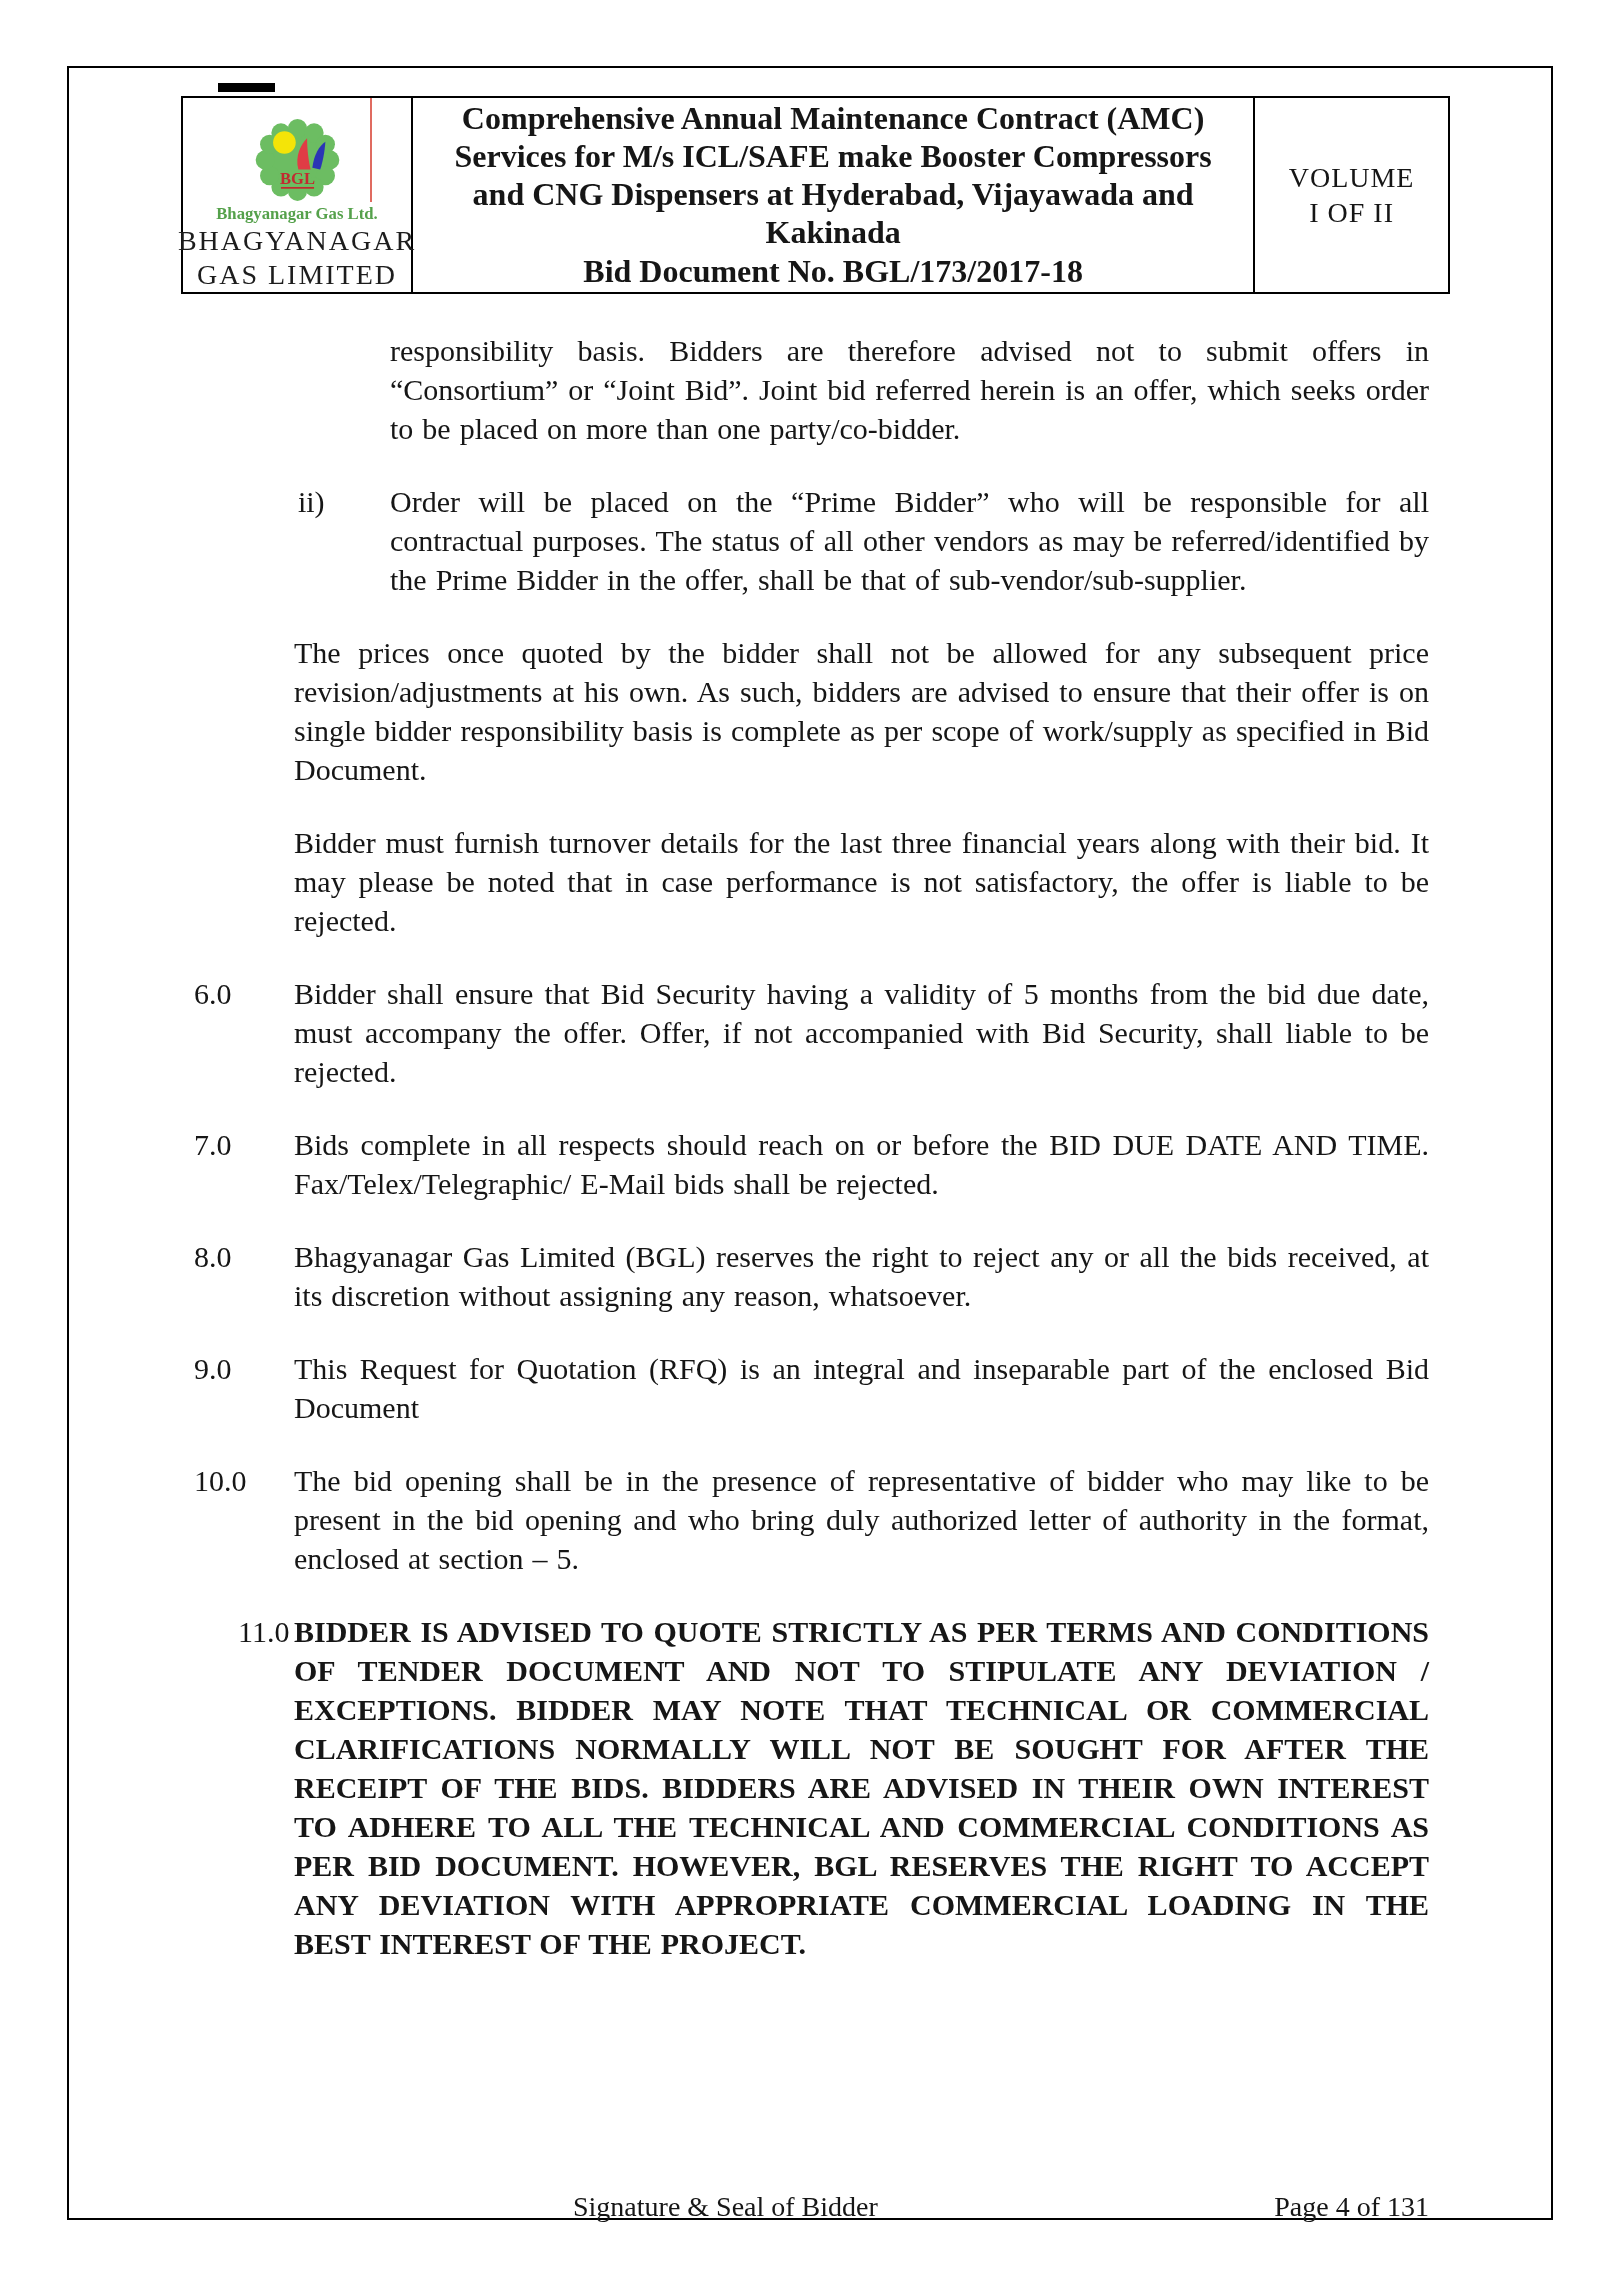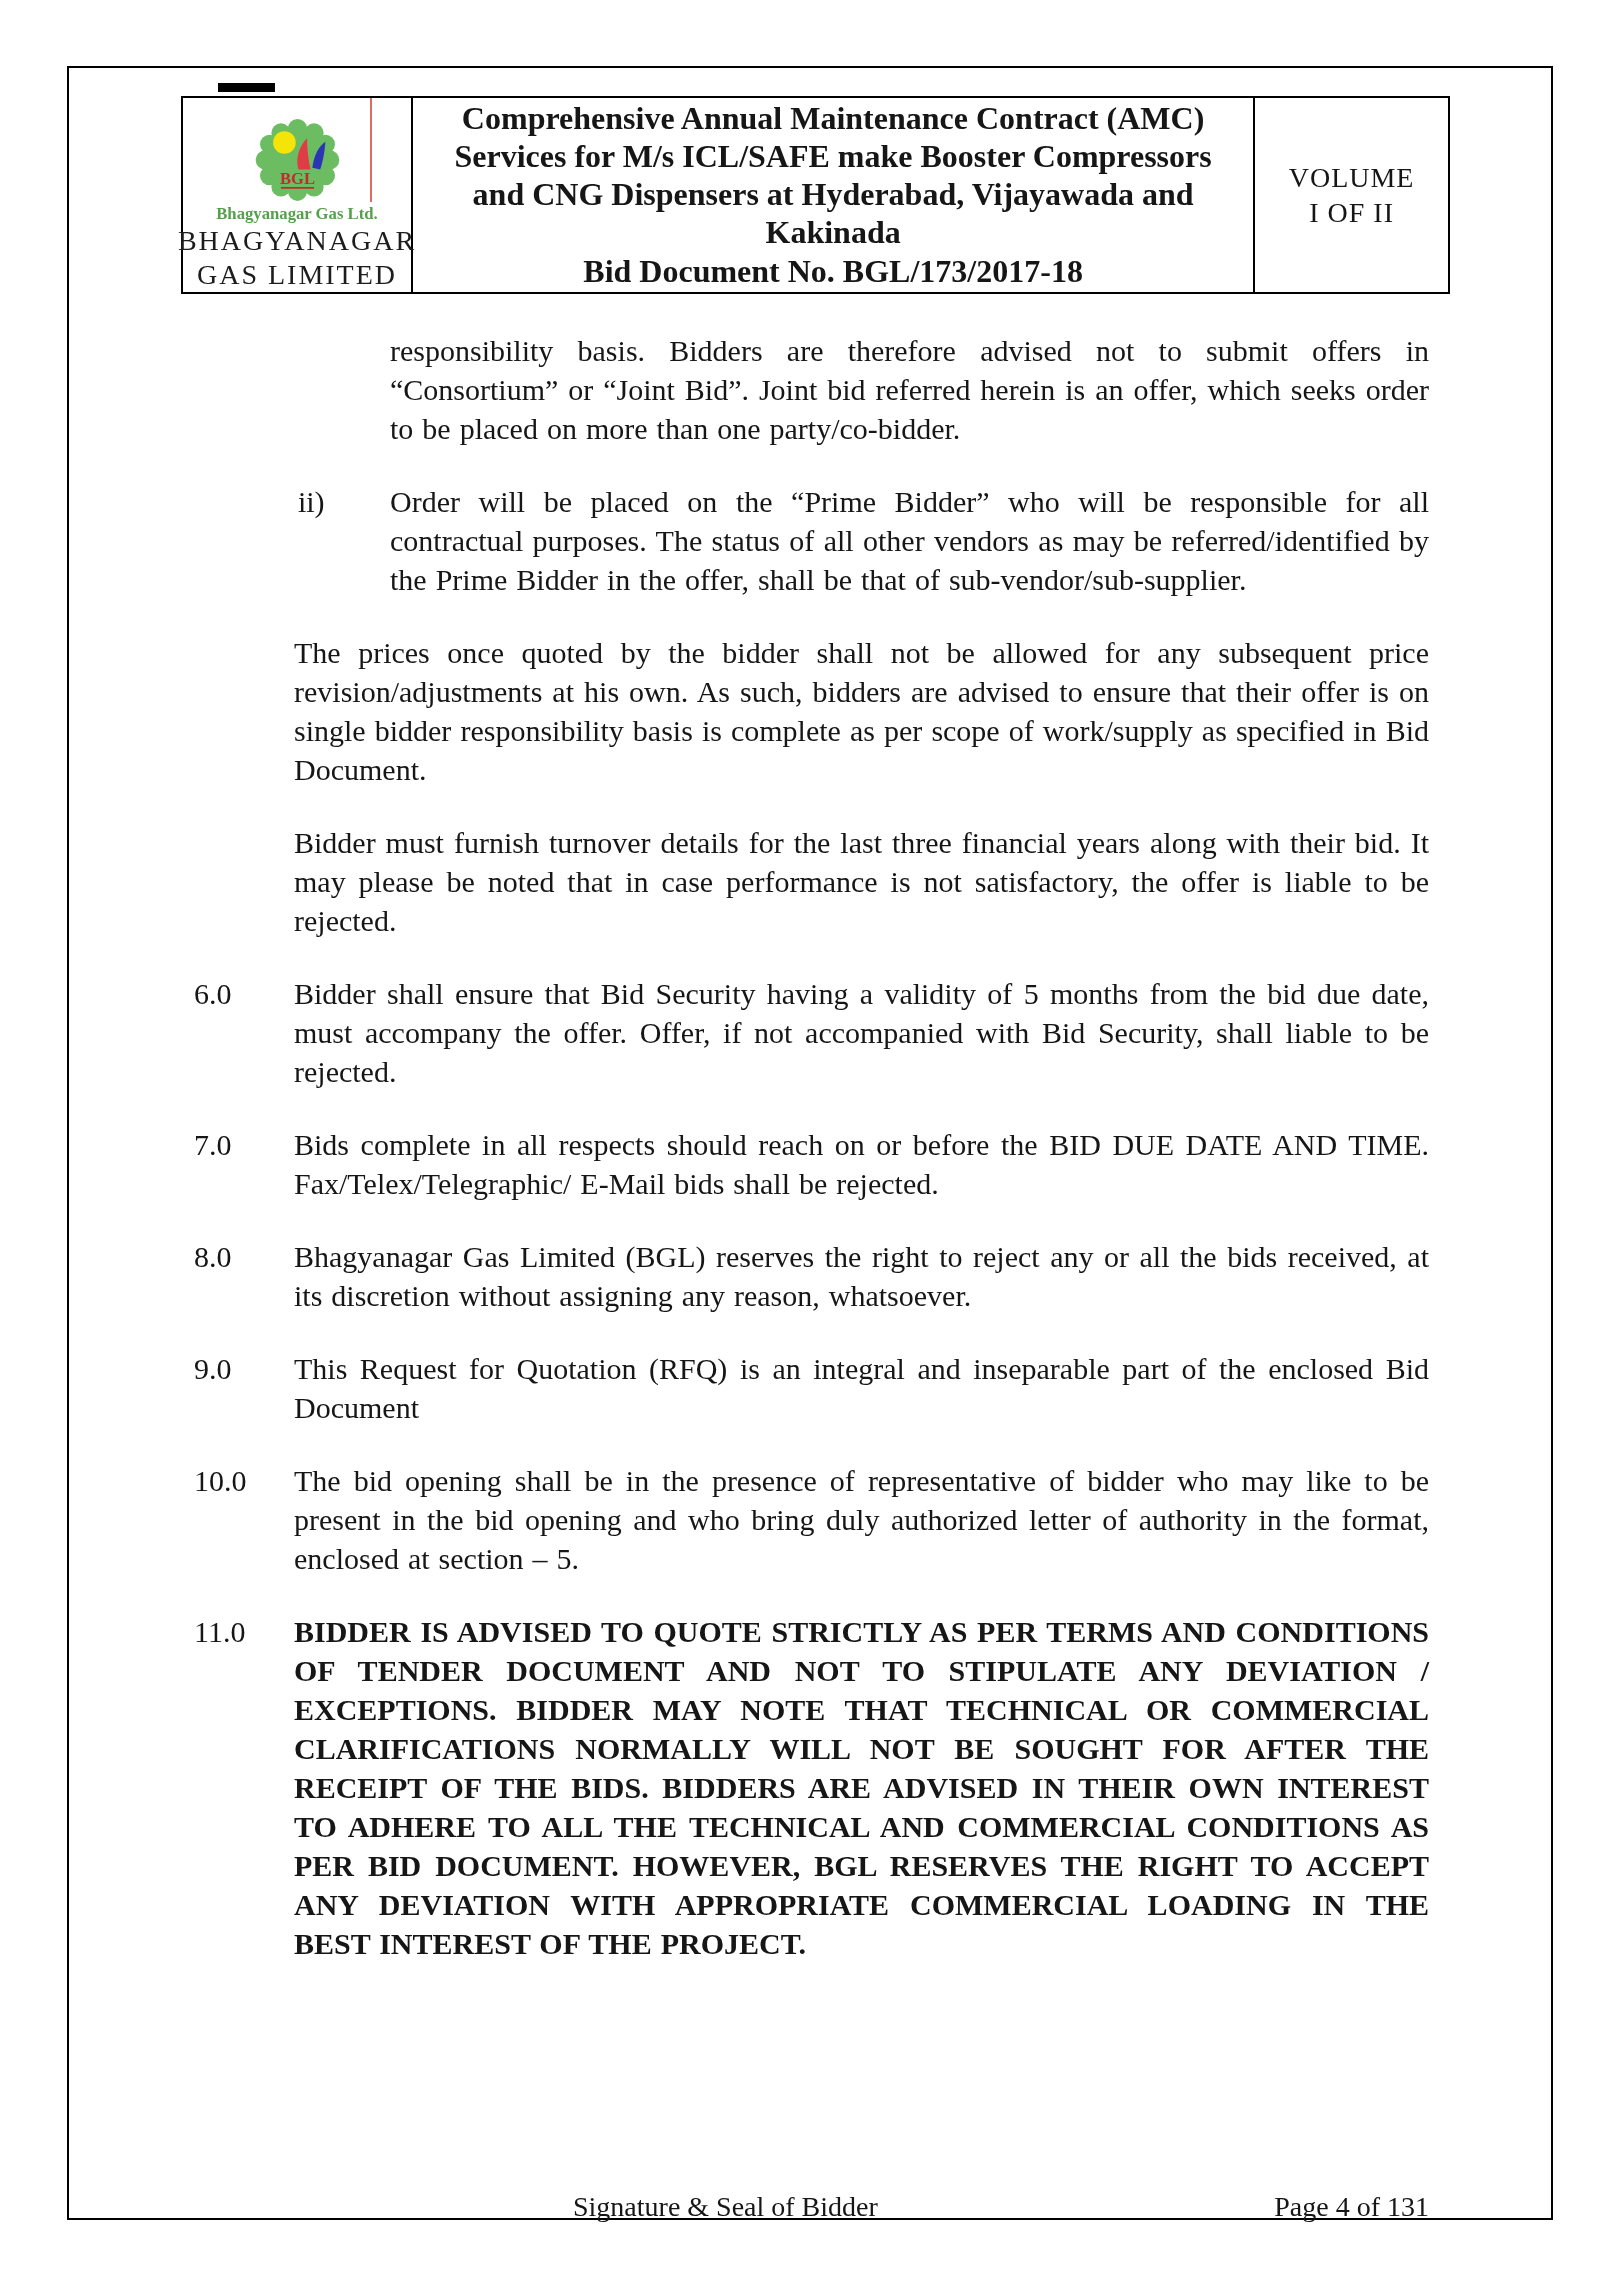--- a/index.html
+++ b/index.html
@@ -166,21 +166,21 @@
       <span class="marker">9.0</span>
       <span>This Request for Quotation (RFQ) is an integral and inseparable part of the enclosed Bid Document</span>
     </div>
 
     <div class="para">
       <span class="marker">10.0</span>
       <span>The bid opening shall be in the presence of representative of bidder who may like to be present in the bid opening and who bring duly authorized letter of authority in the format, enclosed at section – 5.</span>
     </div>
 
     <div class="para bold-para gap-lg">
-      <span class="marker" style="font-weight:normal;">11.0</span>
+      <span class="marker" style="font-weight:normal;margin-left:44px;">11.0</span>
       <span>BIDDER IS ADVISED TO QUOTE STRICTLY AS PER TERMS AND CONDITIONS OF TENDER DOCUMENT AND NOT TO STIPULATE ANY DEVIATION / EXCEPTIONS. BIDDER MAY NOTE THAT TECHNICAL OR COMMERCIAL CLARIFICATIONS NORMALLY WILL NOT BE SOUGHT FOR AFTER THE RECEIPT OF THE BIDS.  BIDDERS ARE ADVISED IN THEIR OWN INTEREST TO ADHERE TO ALL THE TECHNICAL AND COMMERCIAL CONDITIONS AS PER BID DOCUMENT. HOWEVER, BGL RESERVES THE RIGHT TO ACCEPT ANY DEVIATION WITH APPROPRIATE COMMERCIAL LOADING IN THE BEST INTEREST OF THE PROJECT.</span>
     </div>
 
   </div>
 
   <div class="footer-signature">Signature &amp; Seal of Bidder</div>
   <div class="footer-page"><span>Page </span><span class="b">4</span><span> of </span><span class="b">131</span></div>
 
 </div>
 

